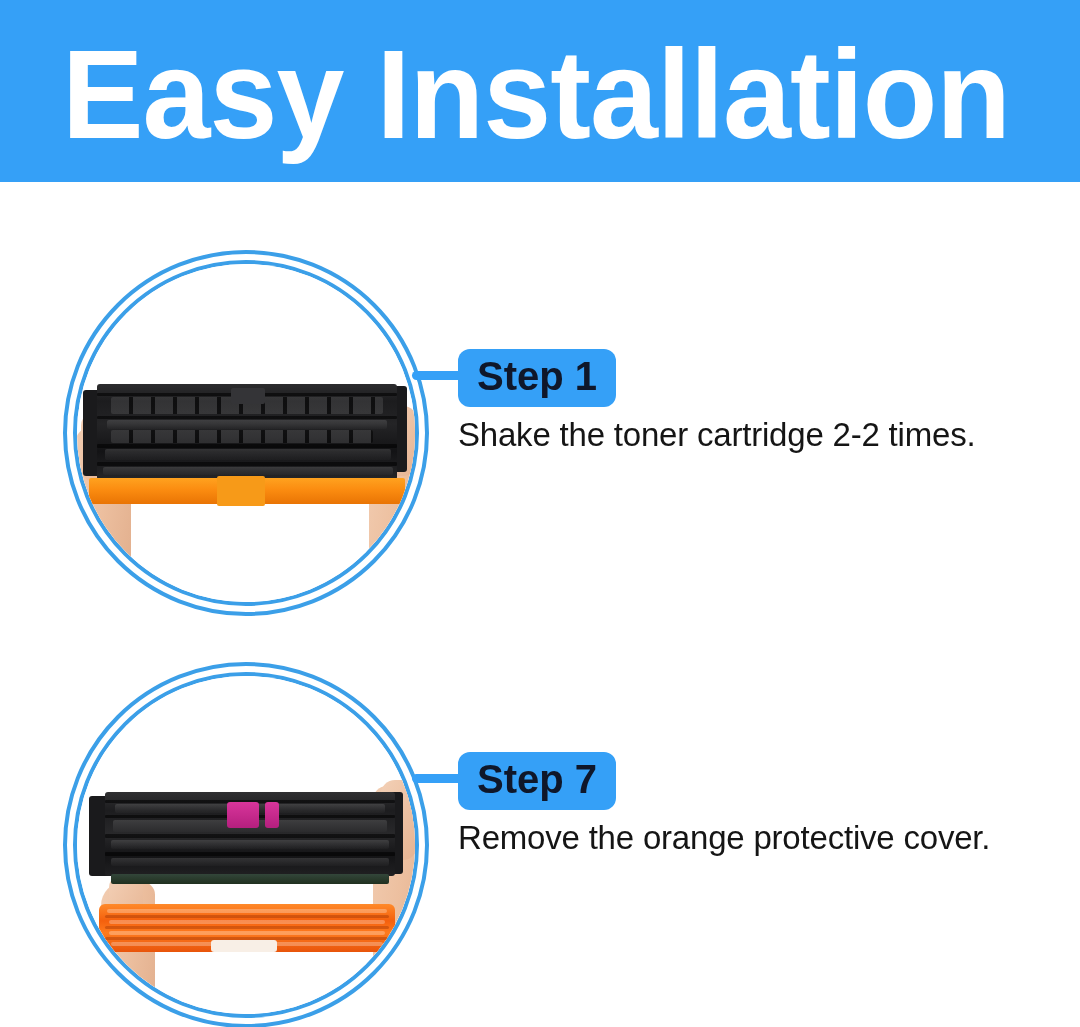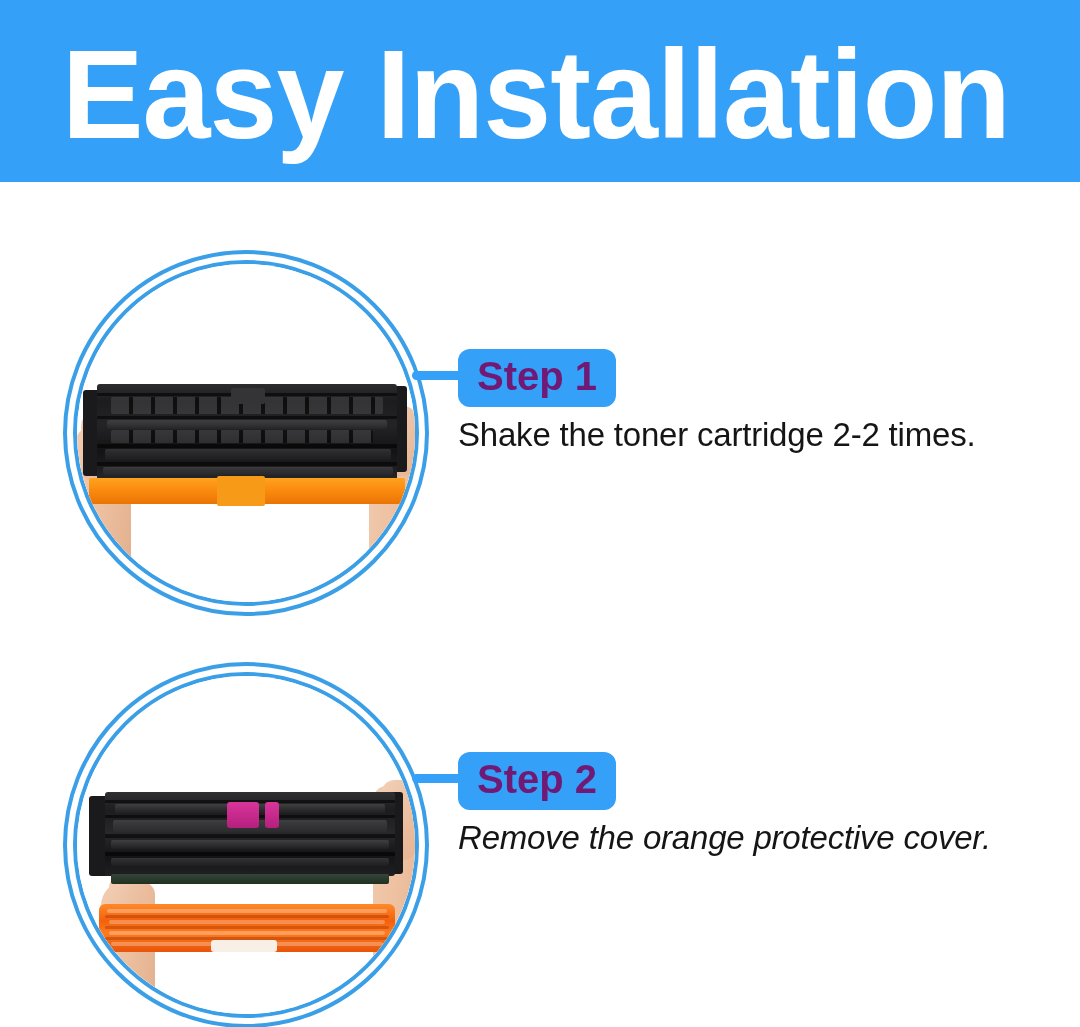--- a/index.html
+++ b/index.html
@@ -74,21 +74,21 @@
     height: 9px;
     background: #35a0f7;
     border-radius: 5px;
   }
 
   
   .step-badge {
     position: absolute;
     background: #35a0f7;
     border-radius: 12px;
-    color: #701a75;
+    color: #0f172a;
     font-size: 40px;
     font-weight: bold;
     line-height: 48px;
     padding: 3px 19px 7px 19px;
     white-space: nowrap;
     letter-spacing: 0px;
   }
 
   
   .step-desc {
@@ -290,18 +290,18 @@
             <div class="oc-dark" style="left:6px; top:33px; width:284px; height:3px;"></div>
             <div class="oc-rib" style="left:12px; top:38px; width:272px; height:4px;"></div>
             <div class="oc-tab" style="left:112px; top:36px; width:66px; height:12px;"></div>
           </div>
         </div>
       </div>
     </div>
 
     <div class="connector" style="left:412px; top:774px; width:70px; height:9px;"></div>
 
-    <div class="step-badge" style="left:458px; top:752px;">Step 2</div>
-
-    <div class="step-desc" style="left:458px; top:818px;font-style:italic;">Remove the orange protective cover.</div>
+    <div class="step-badge" style="left:458px; top:752px;">Step 7</div>
+
+    <div class="step-desc" style="left:458px; top:818px;">Remove the orange protective cover.</div>
   </div>
 
 </div>
 
 </body></html>

